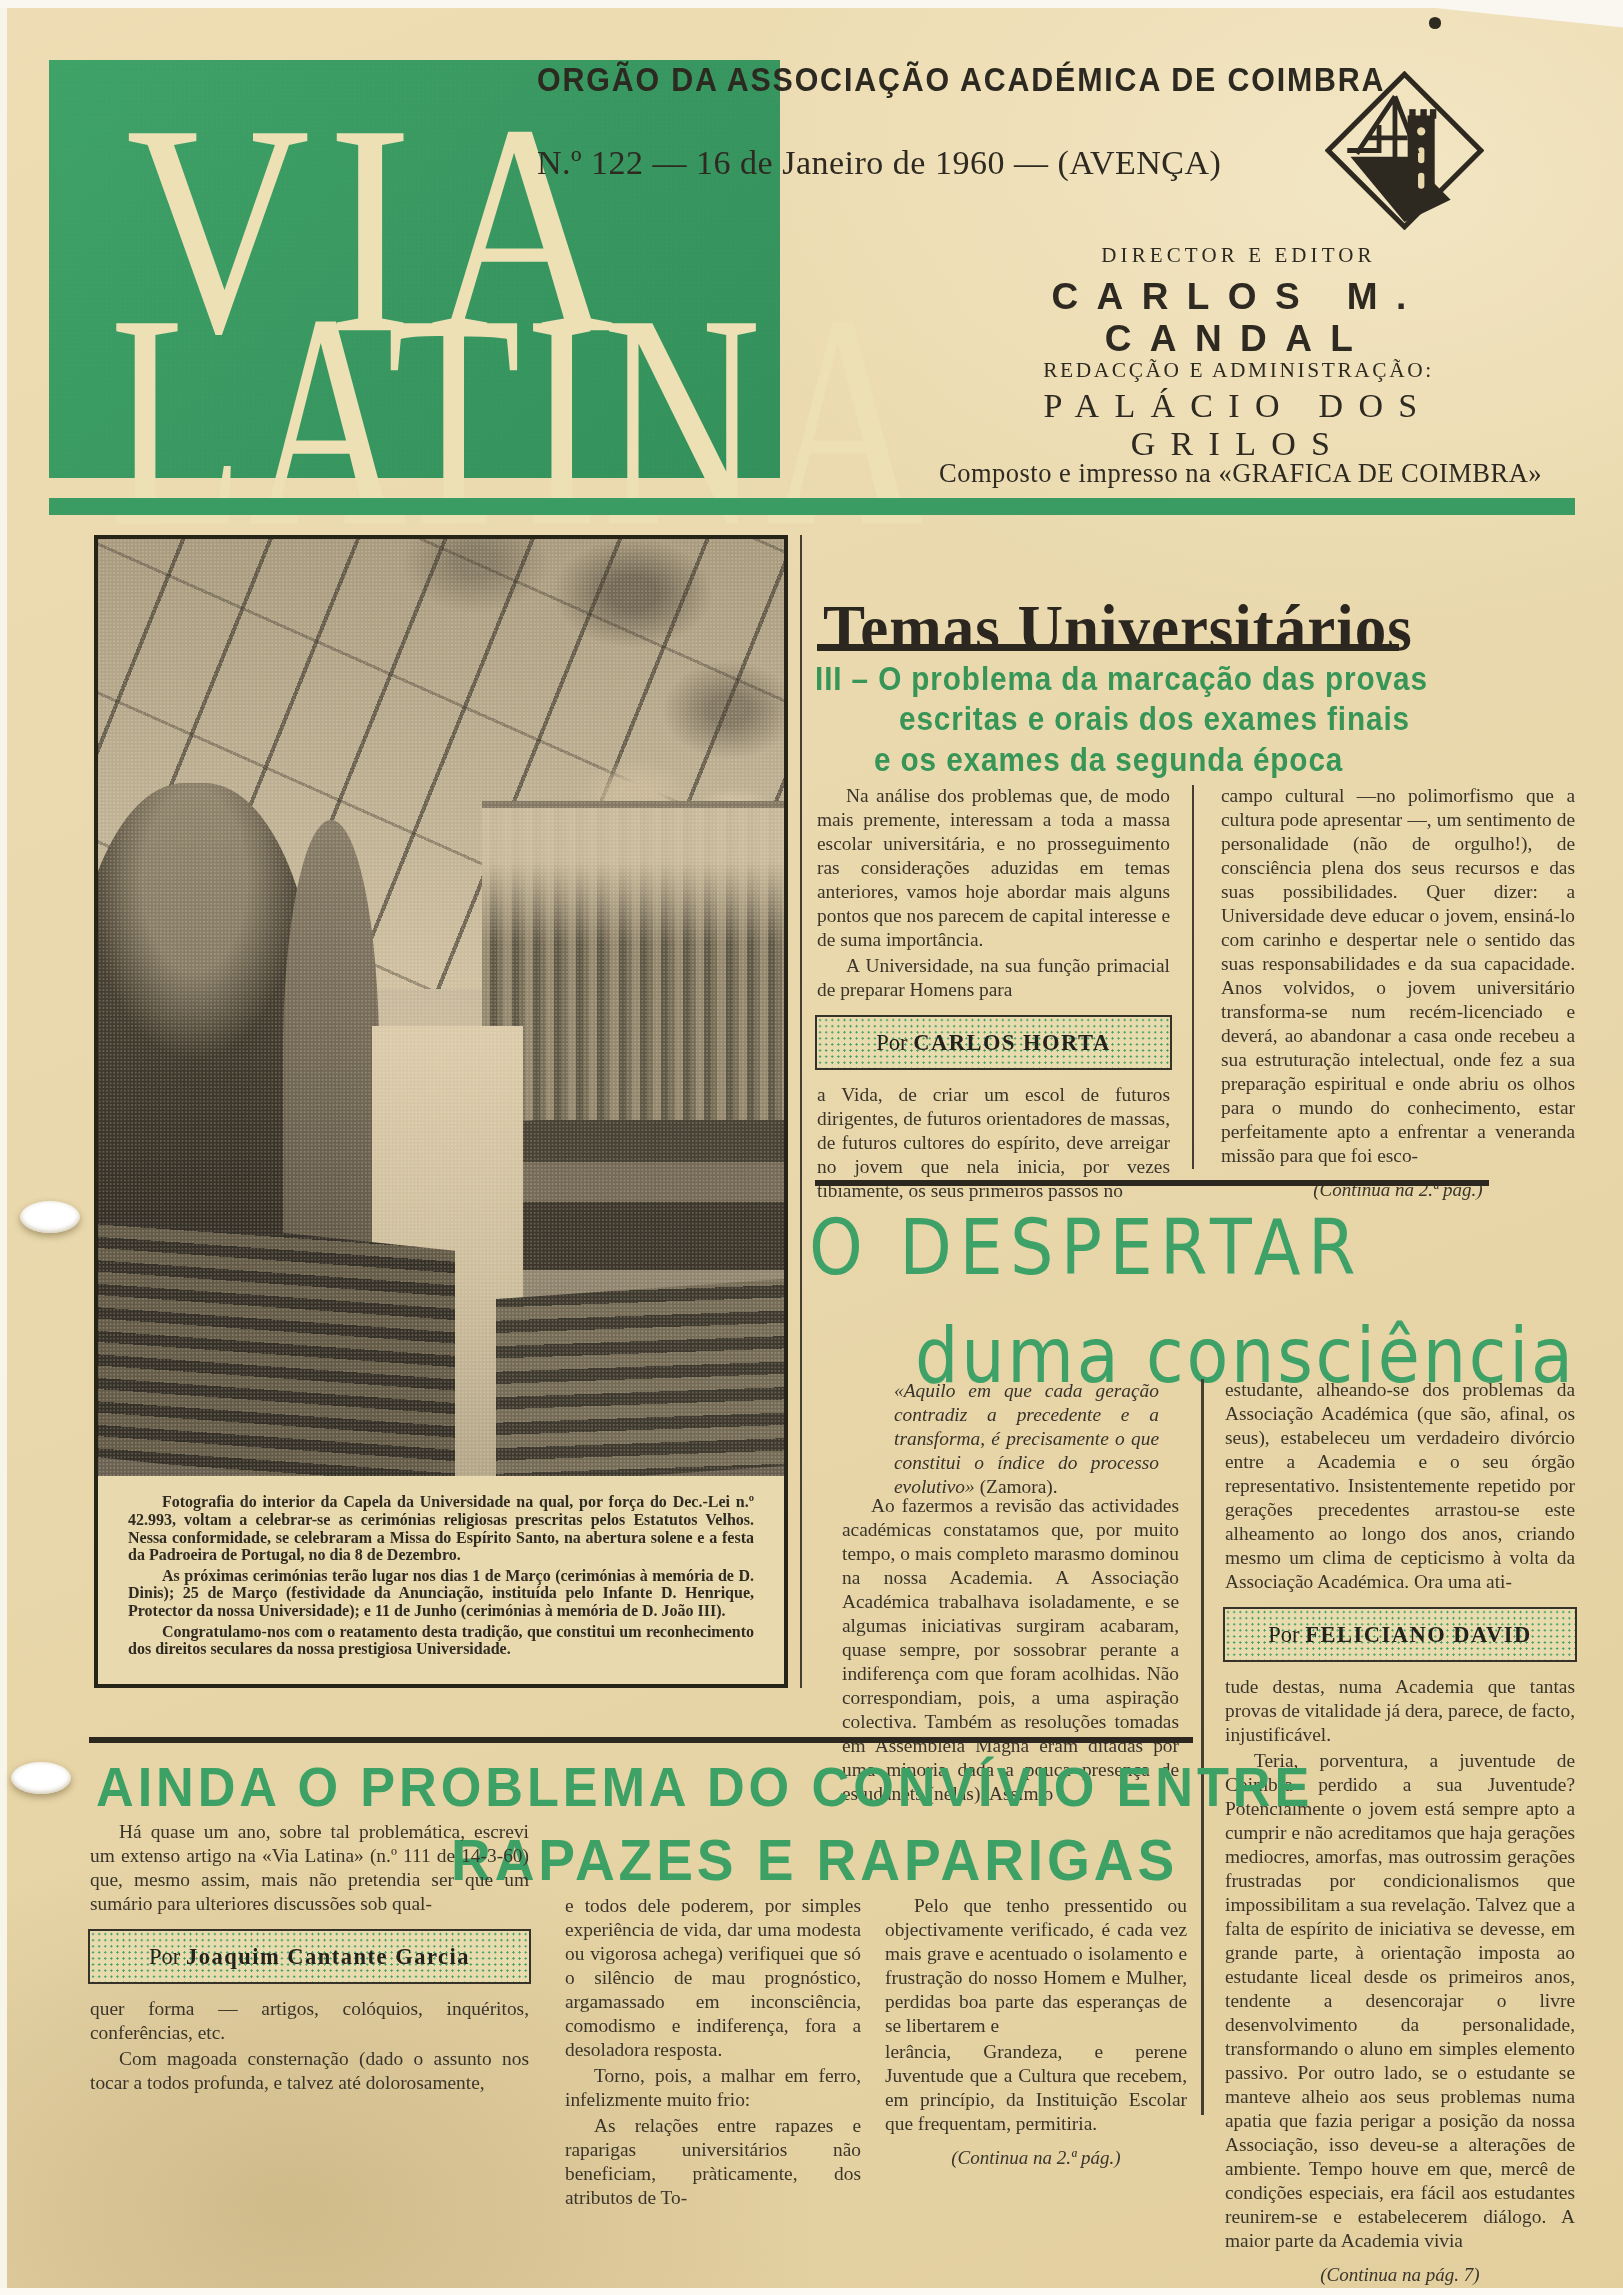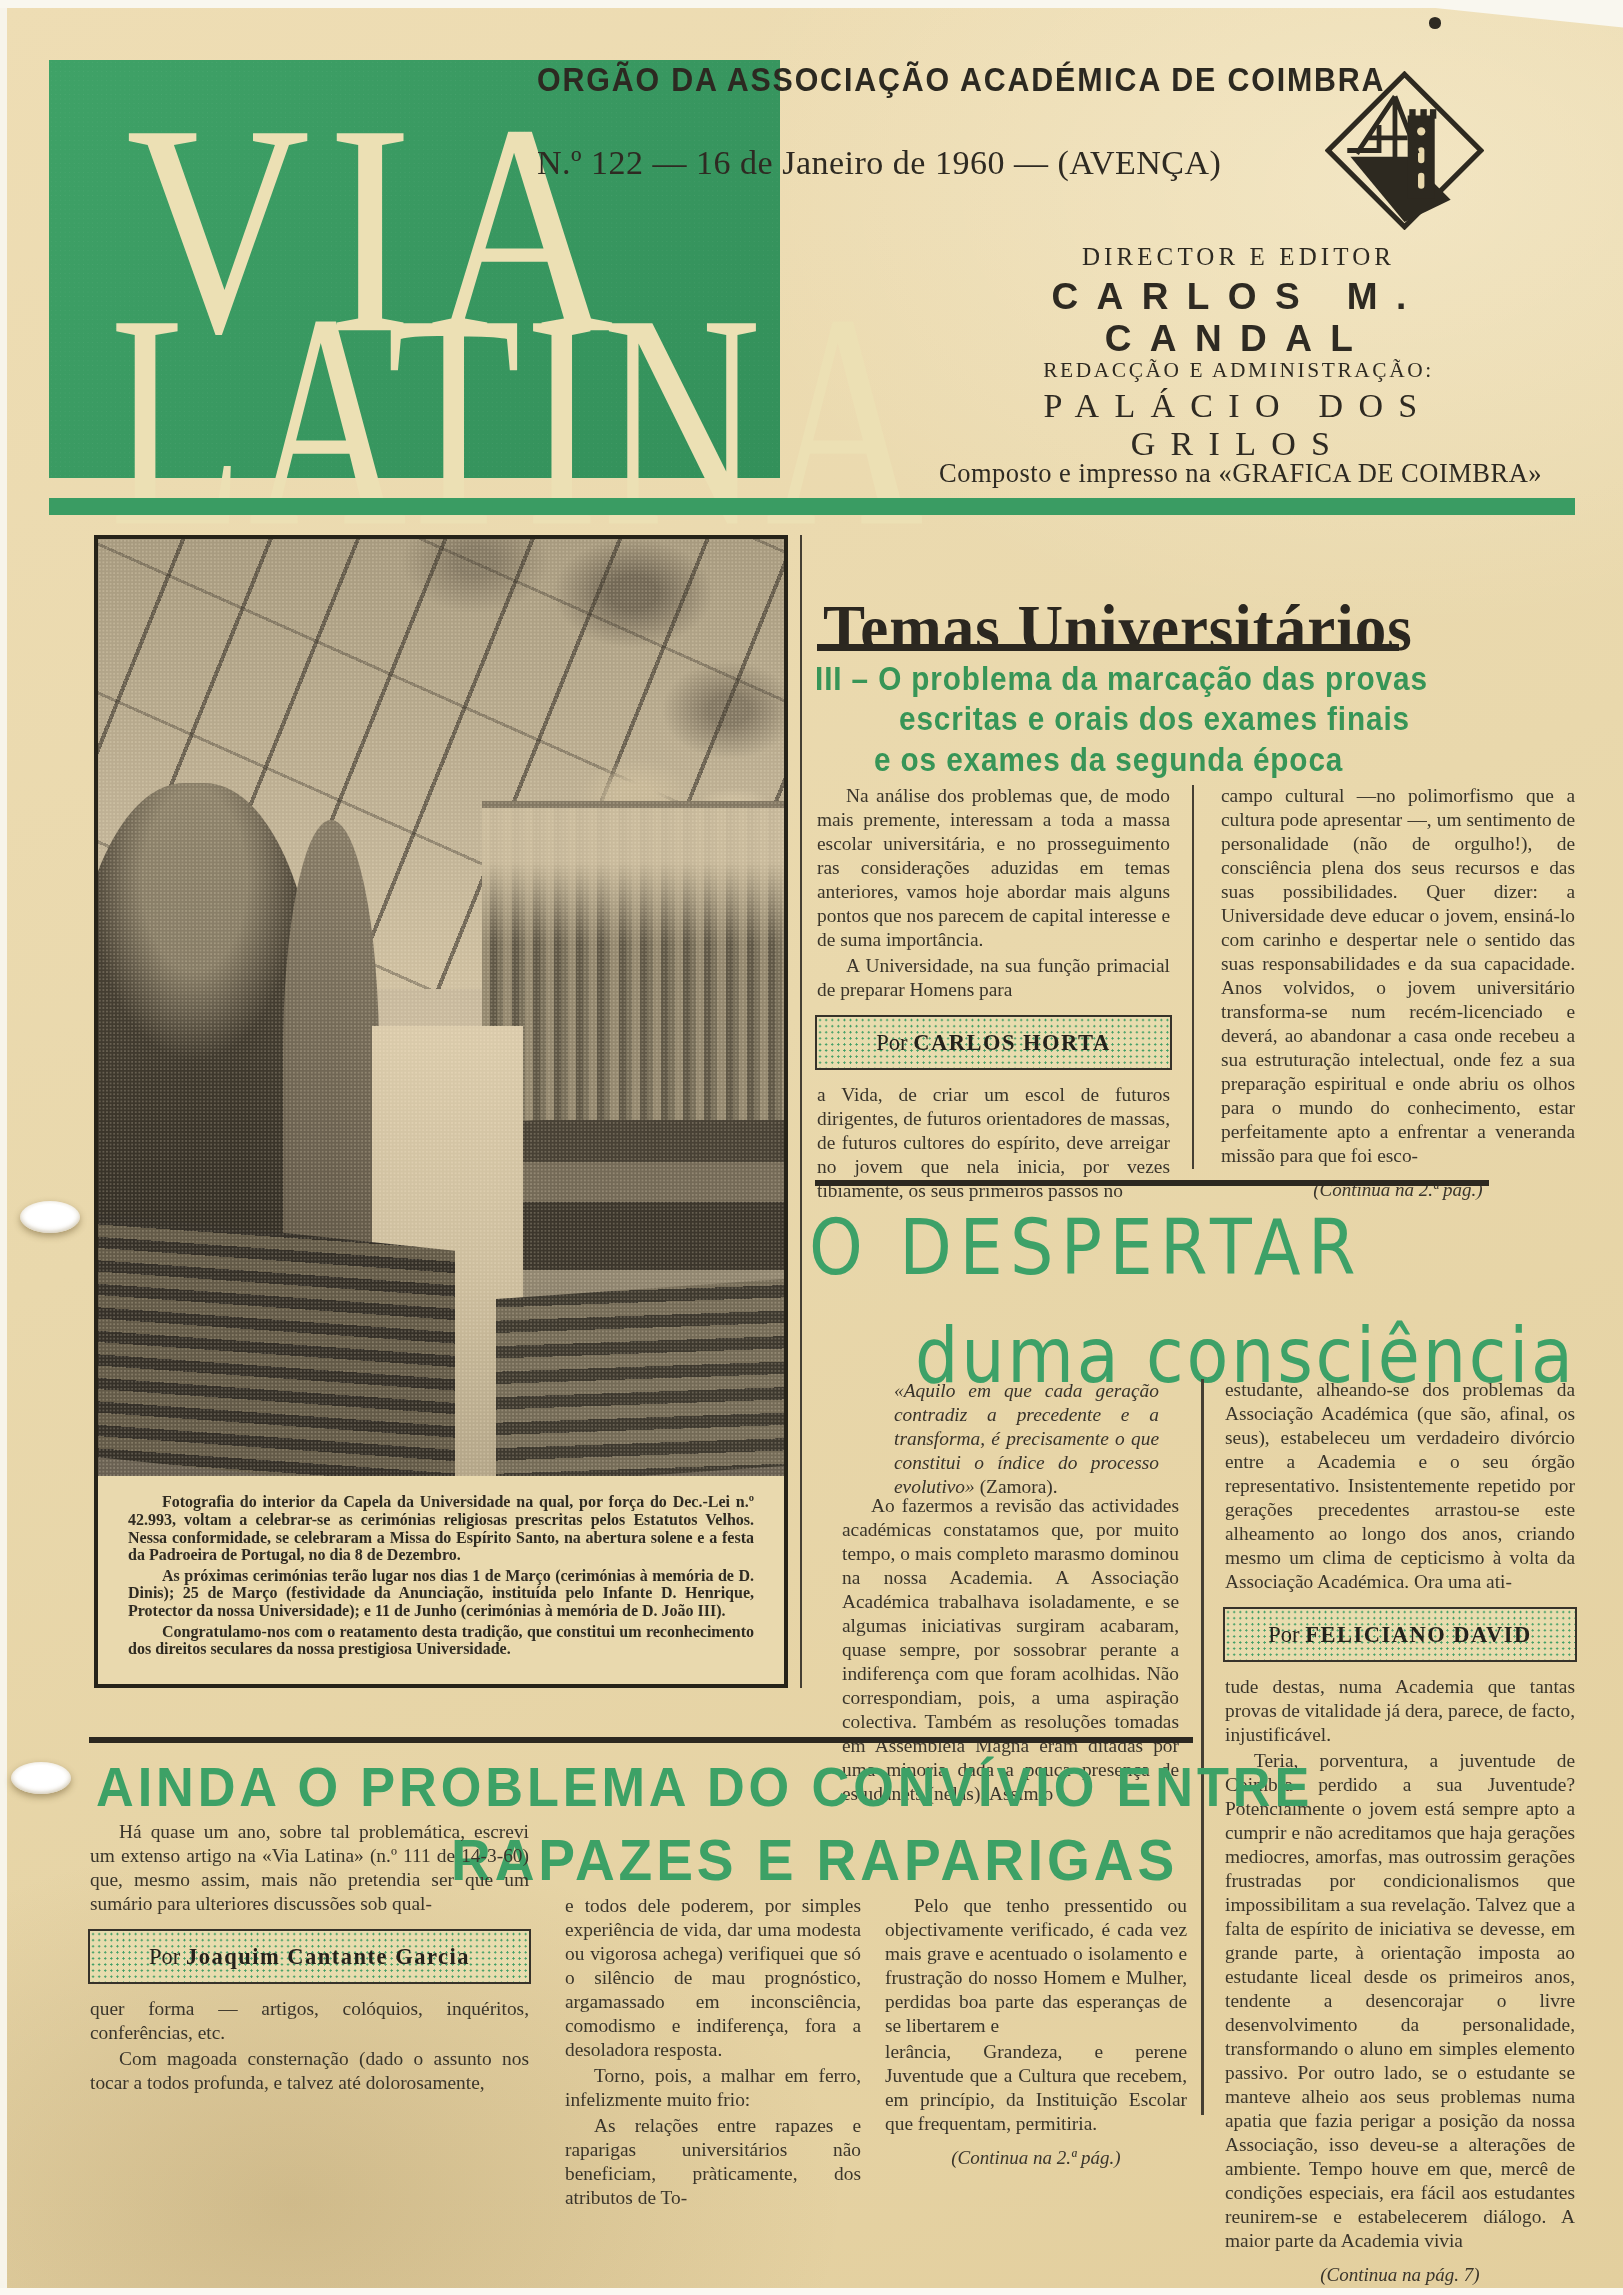--- a/index.html
+++ b/index.html
@@ -32,21 +32,21 @@
   .via1{left:77px;top:19.4px;font-size:255px;letter-spacing:17.4px;
     transform:scale(1,1.18);transform-origin:0 0;}
   .via2{left:61px;top:208px;font-size:255px;letter-spacing:5.1px;
     transform:scale(.86,1.2);transform-origin:0 0;}
   .organ-line{position:absolute;left:537px;top:61px;white-space:nowrap;
     font-family:"Liberation Sans","DejaVu Sans",sans-serif;font-weight:bold;
     font-size:33px;letter-spacing:2px;color:#2c2921;transform:scaleX(.92);transform-origin:0 0;}
   .issue-line{position:absolute;left:537px;top:144px;white-space:nowrap;
     font-size:34px;letter-spacing:0.5px;color:#2e2a22;}
   .mast-center{position:absolute;text-align:center;color:#2e2a22;}
-  .dir-label{left:996px;top:243px;width:485px;font-size:25px;letter-spacing:4.1px;}
+  .dir-label{left:996px;top:243px;width:485px;font-size:21px;letter-spacing:4.1px;}
   .dir-name{left:934px;top:276px;width:608px;font-size:37px;font-weight:bold;
     font-family:"Liberation Sans","DejaVu Sans",sans-serif;letter-spacing:18.4px;}
   .red-label{left:996px;top:358px;width:485px;font-size:21.4px;letter-spacing:2.6px;}
   .red-value{left:934px;top:387px;width:608px;font-size:34px;letter-spacing:15.3px;}
   .printer-line{left:924px;top:458px;width:633px;font-size:26.5px;letter-spacing:0.5px;}
   .green-bar{position:absolute;left:49px;top:498px;width:1526px;height:17.4px;background:#3a9c63;}
 
   
   .photo-frame{position:absolute;left:94px;top:535px;width:694px;height:1153px;
     border:4.6px solid #262319;box-sizing:border-box;background:#e9d9ae;}

